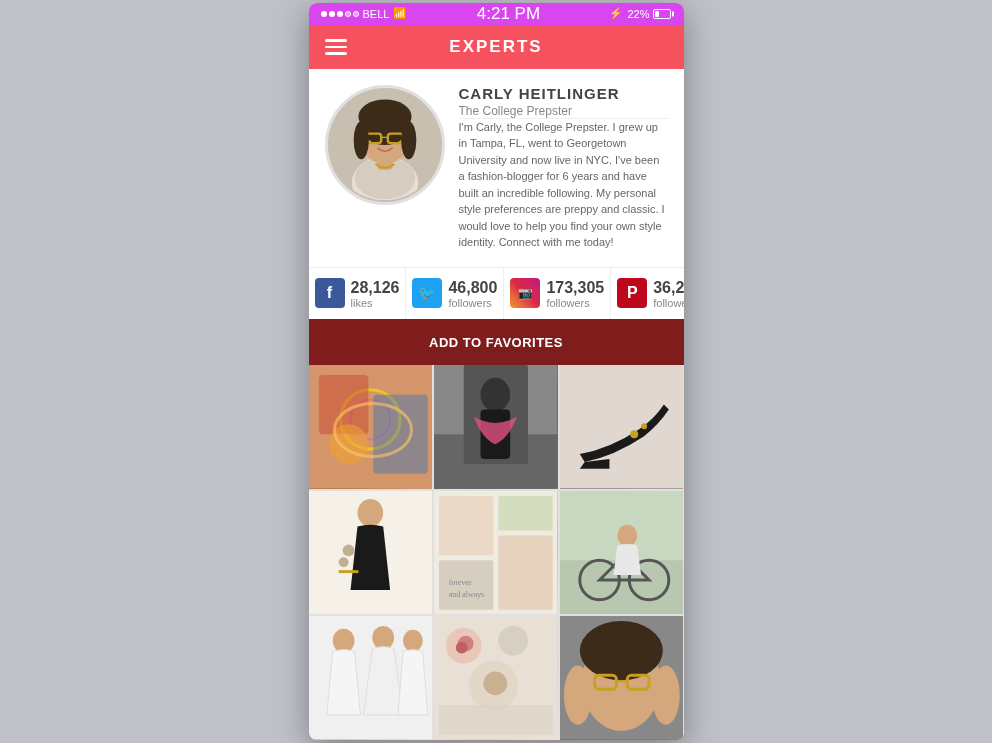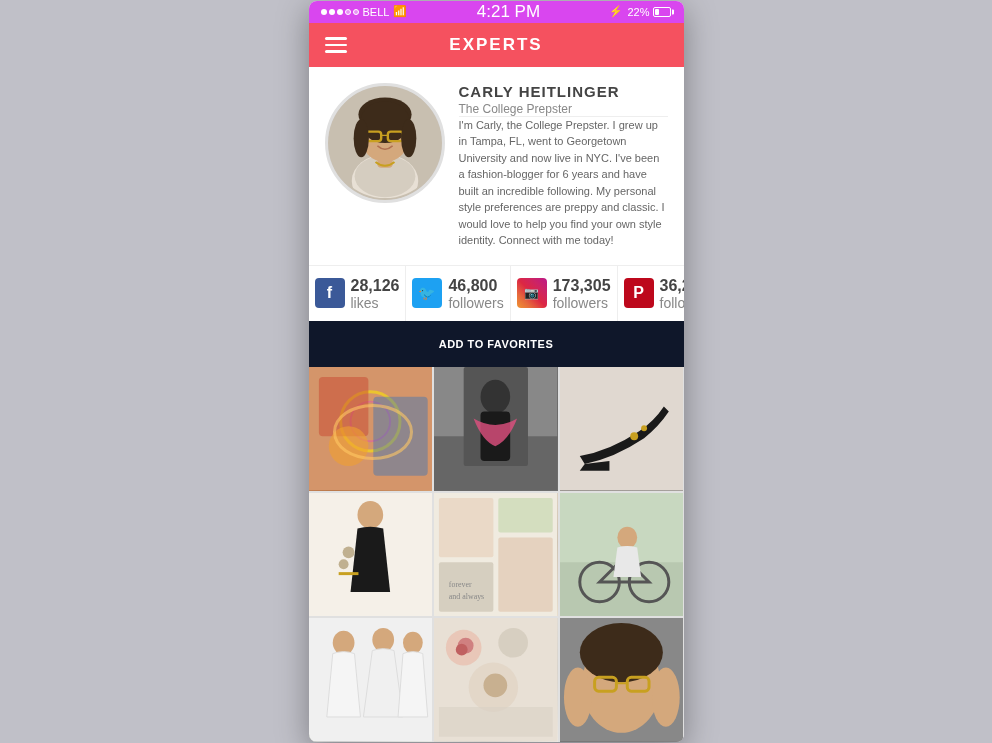--- a/index.html
+++ b/index.html
@@ -144,44 +144,44 @@
     .tw-icon { background: #1da1f2; }
     .ig-icon { background: linear-gradient(45deg, #f09433, #e6683c, #dc2743, #cc2366, #bc1888); }
     .pi-icon { background: #bd081c; }
     .social-text {
       display: flex; flex-direction: column;
     }
     .social-count {
       font-size: 16px; font-weight: 700; color: #444; line-height: 1.2;
     }
     .social-label {
-      font-size: 14px; color: #888;
+      font-size: 11px; color: #888;
     }
 
     
     .action-buttons {
       display: flex;
       height: 46px;
     }
     .btn-feedback {
       flex: 1;
       background: #4caf70;
       color: white;
       font-size: 13px;
       font-weight: 700;
       letter-spacing: 0.5px;
       border: none;
       cursor: pointer;
       border-right: 1px solid rgba(255,255,255,0.3);
     }
     .btn-favorites {
       flex: 1;
-      background: #0f172a;
+      background: #7f1d1d;
       color: white;
-      font-size: 11px;
+      font-size: 13px;
       font-weight: 700;
       letter-spacing: 0.5px;
       border: none;
       cursor: pointer;
     }
 
     
     .photo-grid {
       display: grid;
       grid-template-columns: repeat(3, 1fr);

